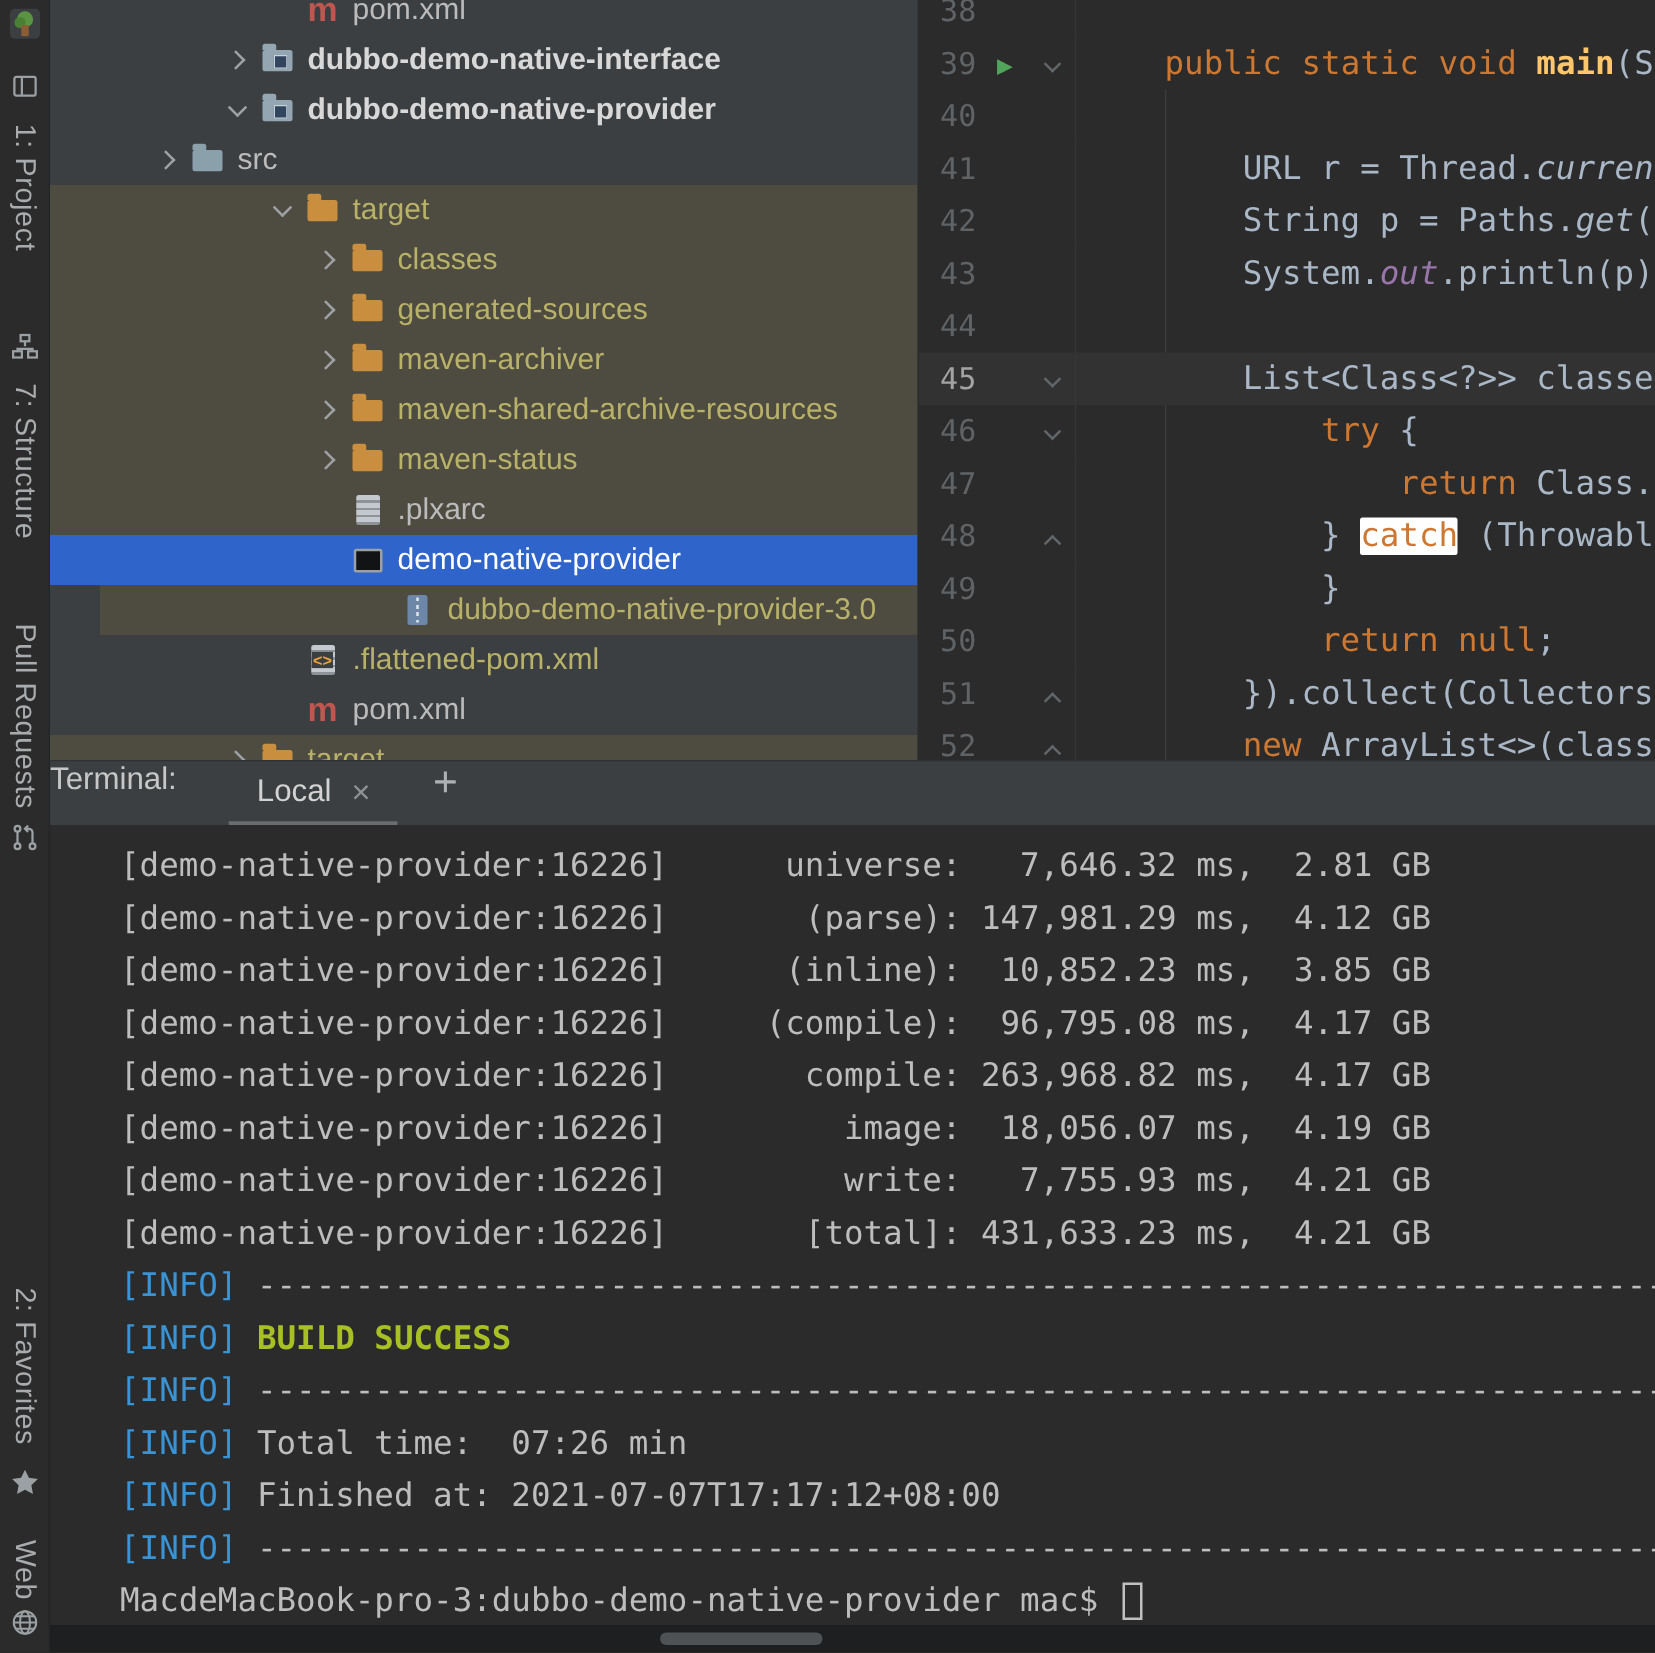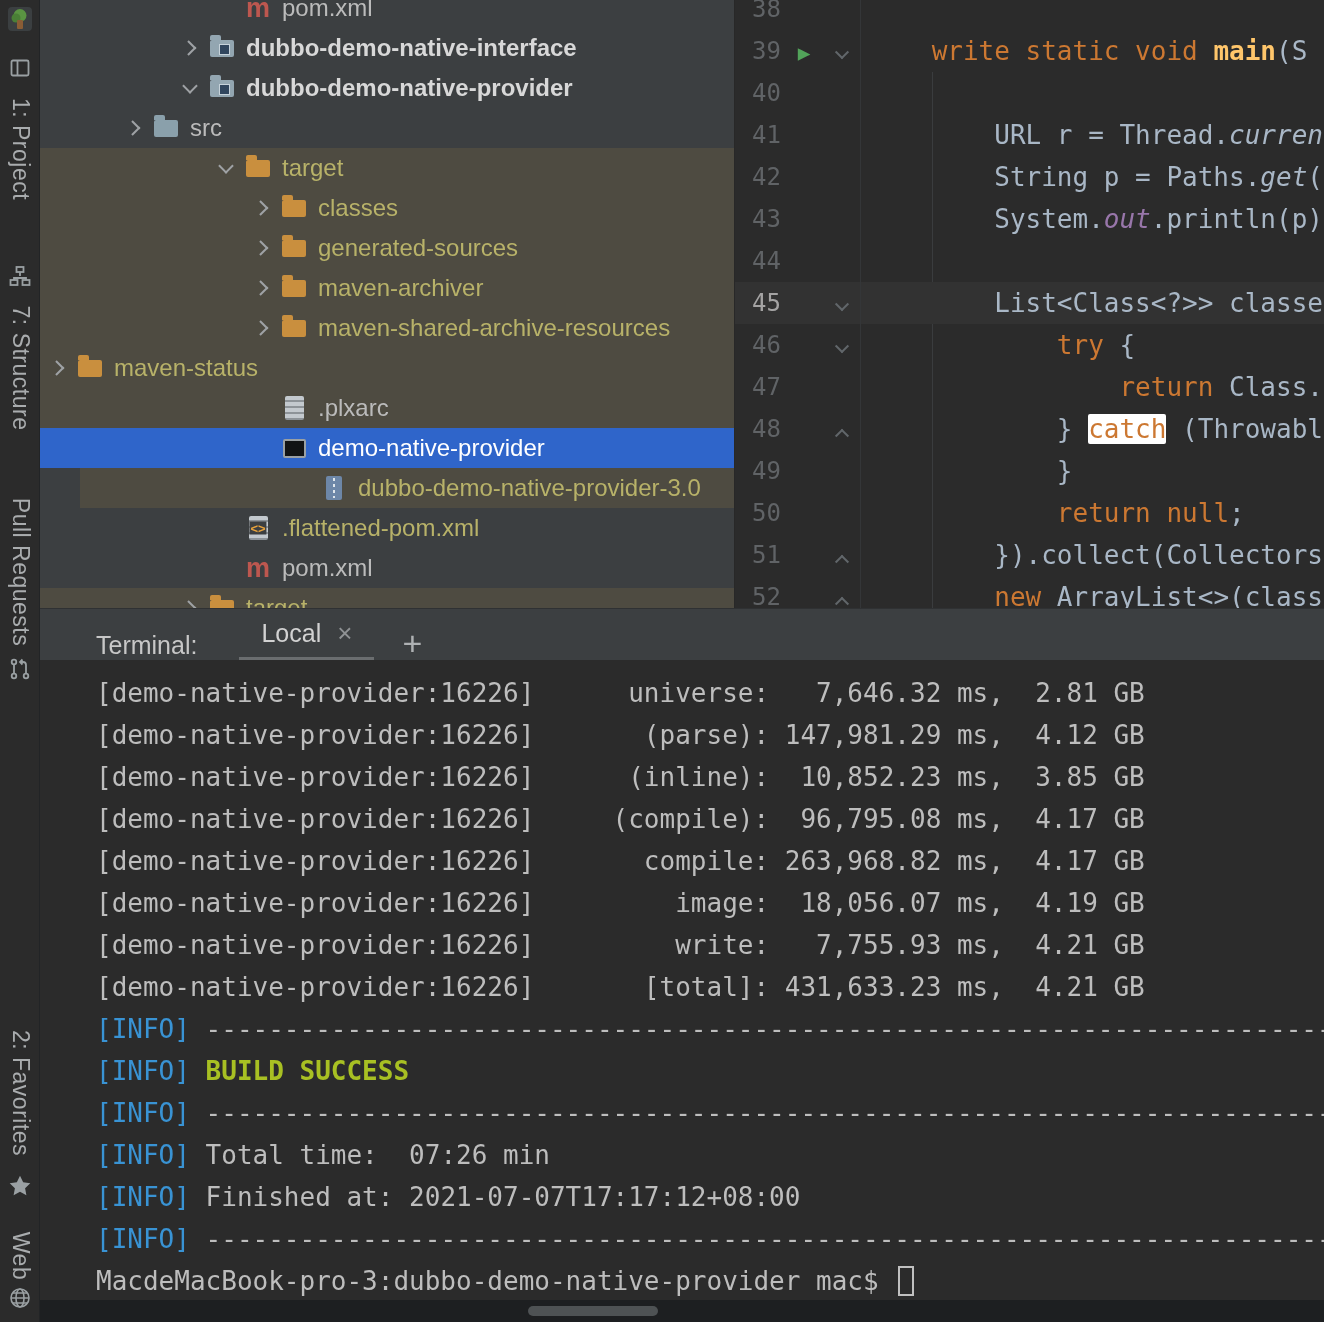--- a/index.html
+++ b/index.html
@@ -65,21 +65,21 @@
   .code{padding-left:8px}
   .kw{color:#cc7832}
   .decl{color:#ffc66b;font-weight:bold}
   .field{color:#9876aa;font-style:italic}
   .it{font-style:italic}
   .hl{background:#ffffff;border-radius:2px}
   .indent-guide{position:absolute;left:197px;top:72px;bottom:0;width:1px;background:#3a3c3e;z-index:0}
 
   
   .terminal{flex:1;display:flex;flex-direction:column;min-height:0}
-  .term-header{height:52px;flex:none;background:#3c3f41;border-top:1px solid #2f3133;display:flex;align-items:flex-end;padding-left:56px;font-size:25px;color:#c7c7c7}
+  .term-header{height:52px;flex:none;background:#3c3f41;border-top:1px solid #2f3133;display:flex;align-items:flex-start;font-size:25px;color:#c7c7c7}
   .term-tab{margin-left:42px;display:inline-flex;align-items:center;gap:16px;height:100%;border-bottom:3px solid #6a6d6f;padding:0 22px;color:#d2d2d2;cursor:pointer}
   .tab-close{color:#8f9294;font-size:26px;cursor:pointer}
   .term-plus{margin-left:28px;font-size:34px;color:#aeb1b3;cursor:pointer;line-height:1}
   .term-body{flex:1;background:#2b2b2b;font-family:"DejaVu Sans Mono",monospace;font-size:26px;color:#bdbdbd;padding:6px 0 0 56px;overflow:hidden;white-space:pre}
   .term-line{height:42px;display:flex;align-items:flex-end}
   .info{color:#3993d4}
   .success{color:#a8c023;font-weight:bold}
   .term-cursor{display:inline-block;width:16px;height:30px;border:2px solid #c0c0c0;margin-left:4px;vertical-align:middle}
 
   
@@ -217,21 +217,21 @@
               </span>
               <span class="lab excluded">maven-archiver</span>
             </div>
             <div class="tree-row bg-excluded" style="padding-left: 204px;">
               <span class="chev collapsed"></span>
               <span class="ico">
                 <span class="folder f-ex"></span>
               </span>
               <span class="lab excluded">maven-shared-archive-resources</span>
             </div>
-            <div class="tree-row bg-excluded" style="">
+            <div class="tree-row bg-excluded" style="padding-left: 204px;">
               <span class="chev collapsed"></span>
               <span class="ico">
                 <span class="folder f-ex"></span>
               </span>
               <span class="lab excluded">maven-status</span>
             </div>
             <div class="tree-row bg-excluded" style="padding-left: 204px;">
               <span class="chev "></span>
               <span class="ico">
                 <span class="paper"></span>
@@ -274,21 +274,21 @@
                 <span class="folder f-ex"></span>
               </span>
               <span class="lab excluded">target</span>
             </div>
           </div>
       </div>
       <div class="editor">
         <div class="indent-guide"></div>
         <div class="ed-lines" id="editor-lines">
             <div class="ed-line"><span class="gutter"><span class="lnum">38</span><span class="runcol"></span><span class="foldcol"></span></span><span class="code"></span></div>
-            <div class="ed-line"><span class="gutter"><span class="lnum">39</span><span class="runcol"><span class="run-arrow">▶</span></span><span class="foldcol"><span class="fold down"></span></span></span><span class="code"><span>    </span><span class="kw">write static void </span><span class="decl">main</span><span>(S</span></span></div>
+            <div class="ed-line"><span class="gutter"><span class="lnum">39</span><span class="runcol"><span class="run-arrow">▶</span></span><span class="foldcol"><span class="fold down"></span></span></span><span class="code"><span>    </span><span class="kw">public static void </span><span class="decl">main</span><span>(S</span></span></div>
             <div class="ed-line"><span class="gutter"><span class="lnum">40</span><span class="runcol"></span><span class="foldcol"></span></span><span class="code"></span></div>
             <div class="ed-line"><span class="gutter"><span class="lnum">41</span><span class="runcol"></span><span class="foldcol"></span></span><span class="code"><span>        URL r = Thread.</span><span class="it">curren</span></span></div>
             <div class="ed-line"><span class="gutter"><span class="lnum">42</span><span class="runcol"></span><span class="foldcol"></span></span><span class="code"><span>        String p = Paths.</span><span class="it">get</span><span>(</span></span></div>
             <div class="ed-line"><span class="gutter"><span class="lnum">43</span><span class="runcol"></span><span class="foldcol"></span></span><span class="code"><span>        System.</span><span class="field">out</span><span>.println(p)</span></span></div>
             <div class="ed-line"><span class="gutter"><span class="lnum">44</span><span class="runcol"></span><span class="foldcol"></span></span><span class="code"></span></div>
             <div class="ed-line active"><span class="gutter"><span class="lnum active-num">45</span><span class="runcol"></span><span class="foldcol"><span class="fold down"></span></span></span><span class="code"><span>        List&lt;Class&lt;?&gt;&gt; classe</span></span></div>
             <div class="ed-line"><span class="gutter"><span class="lnum">46</span><span class="runcol"></span><span class="foldcol"><span class="fold down"></span></span></span><span class="code"><span>            </span><span class="kw">try</span><span> {</span></span></div>
             <div class="ed-line"><span class="gutter"><span class="lnum">47</span><span class="runcol"></span><span class="foldcol"></span></span><span class="code"><span>                </span><span class="kw">return</span><span> Class.</span></span></div>
             <div class="ed-line"><span class="gutter"><span class="lnum">48</span><span class="runcol"></span><span class="foldcol"><span class="fold up"></span></span></span><span class="code"><span>            } </span><span class="kw hl">catch</span><span> (Throwabl</span></span></div>
             <div class="ed-line"><span class="gutter"><span class="lnum">49</span><span class="runcol"></span><span class="foldcol"></span></span><span class="code"><span>            }</span></span></div>

